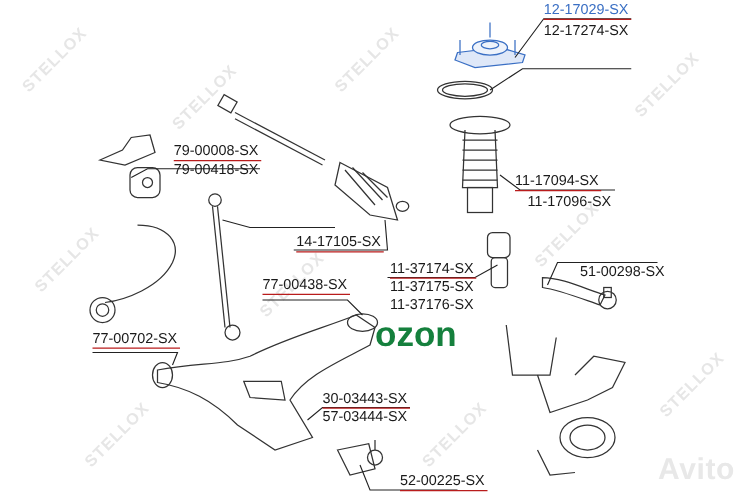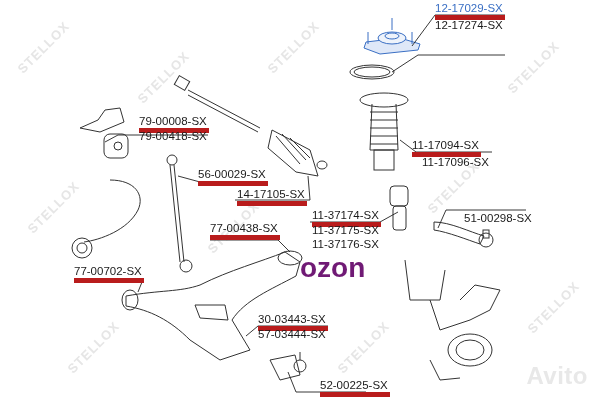--- a/index.html
+++ b/index.html
@@ -4,24 +4,24 @@
 <style>
   html, body { margin: 0; padding: 0; }
   body { width: 600px; height: 400px; background: #ffffff; position: relative; overflow: hidden;
          font-family: "Liberation Sans", sans-serif; }
   .canvas { position: absolute; left: 0; top: 0; width: 600px; height: 400px; }
   .wm { position: absolute; font-family: "Liberation Sans", sans-serif; font-weight: bold;
         font-size: 13px; color: #e6e6e6; letter-spacing: 1px; transform: rotate(-45deg);
         white-space: nowrap; pointer-events: none; }
   .label { position: absolute; font-size: 11.5px; color: #1a1a1a; white-space: nowrap; line-height: 13px; }
   .label.hl { color: #3a6fc4; }
-  .ul { border-bottom: 5px solid #b91c1c; padding-right: 2px; }
+  .ul { border-bottom: 1px solid #b91c1c; padding-right: 2px; }
   .avito { position: absolute; right: 12px; bottom: 10px; font-size: 24px; font-weight: bold;
            color: #e8e8e8; letter-spacing: 0.5px; }
-  .ozon { position: absolute; left: 300px; top: 252px; font-size: 28px; font-weight: bold; color: #701a75; }
+  .ozon { position: absolute; left: 300px; top: 252px; font-size: 28px; font-weight: bold; color: #15803d; }
 </style>
 </head>
 <body>
 
 <div class="canvas">
 
   <div class="wm" style="left:10px;top:40px;">STELLOX</div>
   <div class="wm" style="left:130px;top:70px;">STELLOX</div>
   <div class="wm" style="left:260px;top:40px;">STELLOX</div>
   <div class="wm" style="left:500px;top:60px;">STELLOX</div>
@@ -136,21 +136,20 @@
     </g>
   </svg>
 
   <div class="label hl ul" style="left:435px;top:2px;">12-17029-SX</div>
   <div class="label" style="left:435px;top:19px;">12-17274-SX</div>
 
 
   <div class="label ul" style="left:139px;top:115px;">79-00008-SX</div>
   <div class="label" style="left:139px;top:130px;">79-00418-SX</div>
 
-  <div class="label ul" style="left:198px;top:168px;">56-00029-SX</div>
 
   <div class="label ul" style="left:237px;top:188px;">14-17105-SX</div>
 
   <div class="label ul" style="left:412px;top:139px;">11-17094-SX</div>
   <div class="label" style="left:422px;top:156px;">11-17096-SX</div>
 
   <div class="label ul" style="left:312px;top:209px;">11-37174-SX</div>
   <div class="label" style="left:312px;top:224px;">11-37175-SX</div>
   <div class="label" style="left:312px;top:238px;">11-37176-SX</div>
 

